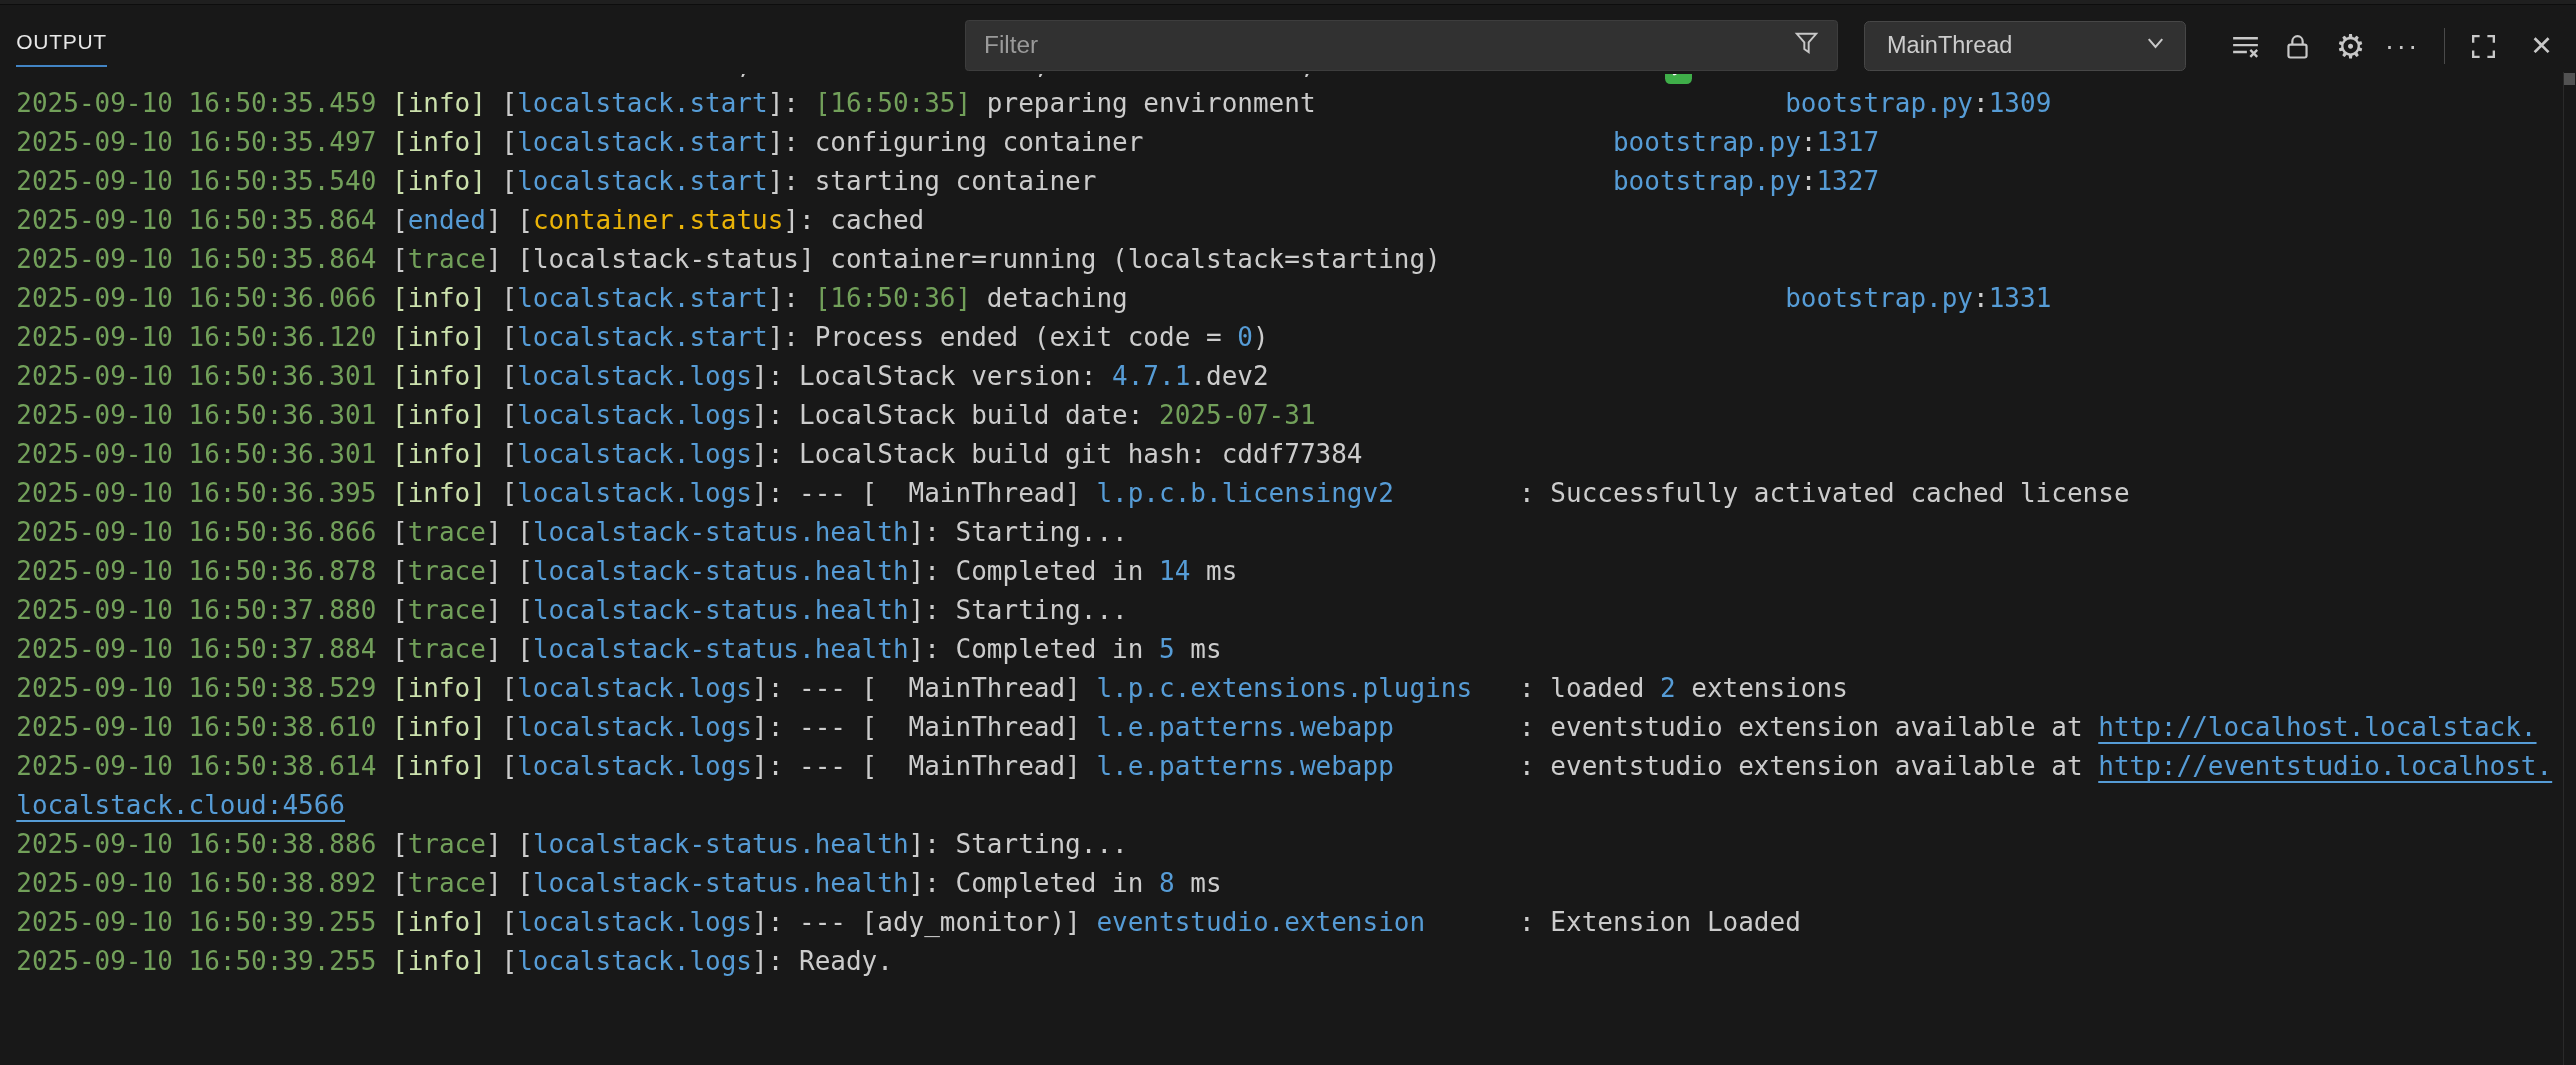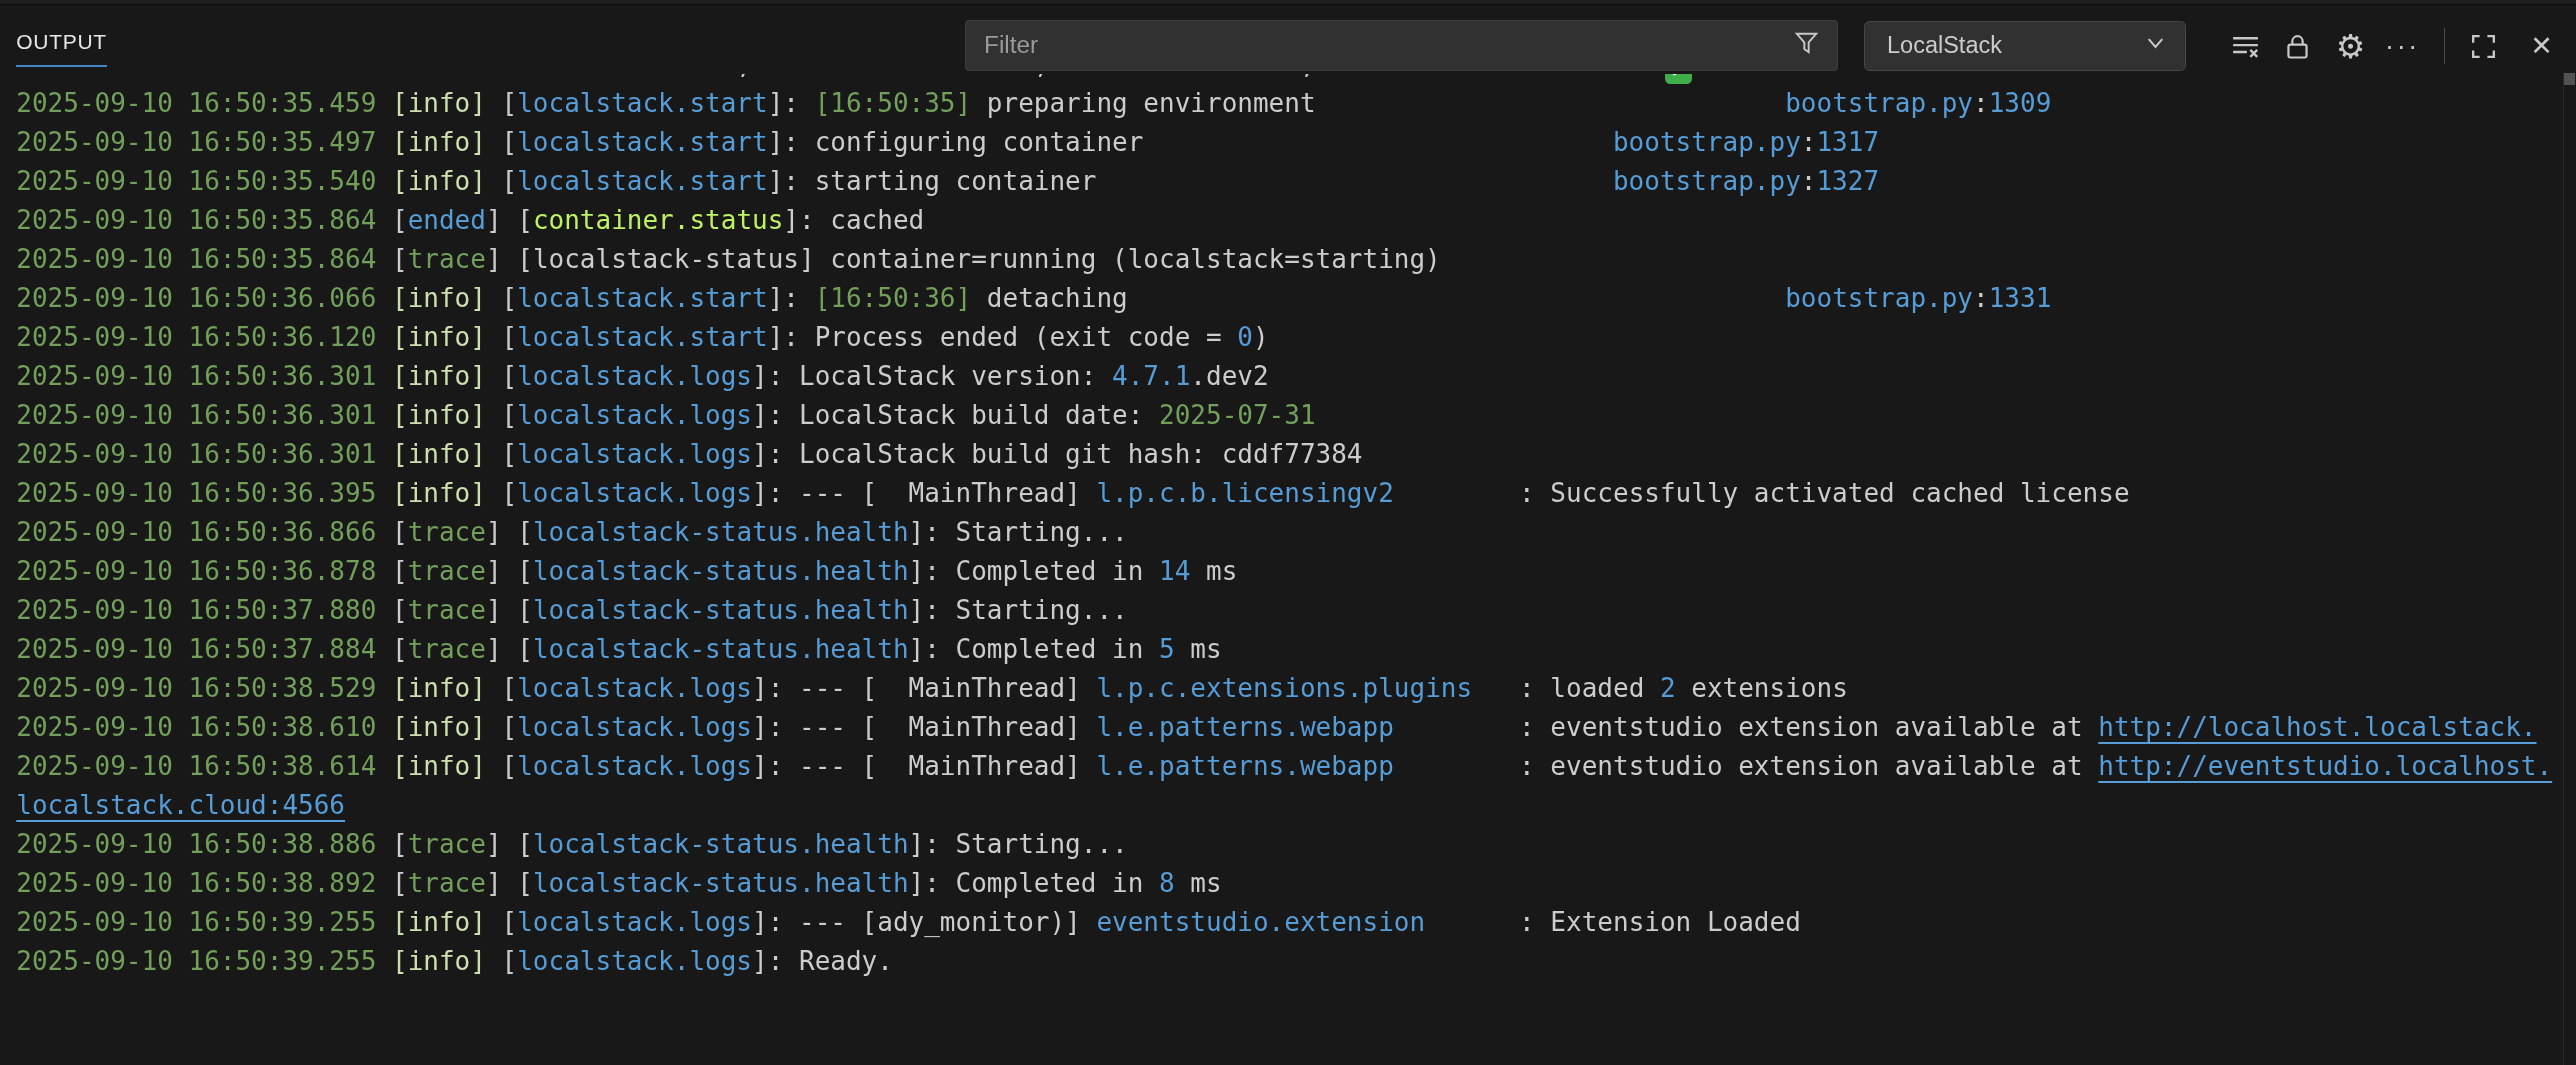--- a/index.html
+++ b/index.html
@@ -59,21 +59,21 @@
   <div class="filter-box">
     <input type="text" placeholder="Filter" style="">
     <span class="funnel">
       <svg width="29" height="29" viewBox="0 0 24 24" fill="none" stroke="#c8c8c8" stroke-width="1.6">
         <path d="M4 4 h16 l-6.2 7 v8.2 l-3.6 -2.6 v-5.6 Z"></path>
       </svg>
     </span>
   </div>
 
   <div class="channel-select">
-    <span class="label">LocalStack</span>
+    <span class="label">MainThread</span>
     <span class="chev">
       <svg width="27" height="27" viewBox="0 0 24 24" fill="none" stroke="#c8c8c8" stroke-width="1.8">
         <polyline points="6,9 12,16 18,9"></polyline>
       </svg>
     </span>
   </div>
 
   <div class="hicon" style="left:2224px;">
     <svg width="33" height="33" viewBox="0 0 24 24" fill="none" stroke="#c8c8c8" stroke-width="1.7">
       <path d="M3 6 h18 M3 11 h18 M3 16 h10"></path>
@@ -104,21 +104,21 @@
 </div>
 
 <div class="log" id="log">
     <div class="row partial"><span style="color: rgb(114, 160, 90);">..... .. .. ........ ...</span><span style="color: rgb(204, 204, 204);"> ..... ......... ....., .... ... ........, ... ....... ..., ......... .. ....  </span><span class="icon-key"><svg width="27" height="27" viewBox="0 0 24 24" fill="none" stroke="#d4a017" stroke-width="2.6">
           <circle cx="7.5" cy="12" r="4.2"></circle>
           <path d="M11.7 12 H22 M18.5 12 v4 M21.8 12 v3"></path>
         </svg></span><span class="icon-check">✔</span></div>
     <div class="row"><span style="color: rgb(114, 160, 90);">2025-09-10 16:50:35.459</span><span style="color: rgb(204, 204, 204);"> </span><span style="color: rgb(203, 224, 172);">[info]</span><span style="color: rgb(204, 204, 204);"> [</span><span style="color: rgb(86, 156, 214);">localstack.start</span><span style="color: rgb(204, 204, 204);">]: </span><span style="color: rgb(114, 160, 90);">[16:50:35]</span><span style="color: rgb(204, 204, 204);"> preparing environment                              </span><span style="color: rgb(86, 156, 214);">bootstrap.py</span><span style="color: rgb(204, 204, 204);">:</span><span style="color: rgb(86, 156, 214);">1309</span></div>
     <div class="row"><span style="color: rgb(114, 160, 90);">2025-09-10 16:50:35.497</span><span style="color: rgb(204, 204, 204);"> </span><span style="color: rgb(203, 224, 172);">[info]</span><span style="color: rgb(204, 204, 204);"> [</span><span style="color: rgb(86, 156, 214);">localstack.start</span><span style="color: rgb(204, 204, 204);">]: configuring container                              </span><span style="color: rgb(86, 156, 214);">bootstrap.py</span><span style="color: rgb(204, 204, 204);">:</span><span style="color: rgb(86, 156, 214);">1317</span></div>
     <div class="row"><span style="color: rgb(114, 160, 90);">2025-09-10 16:50:35.540</span><span style="color: rgb(204, 204, 204);"> </span><span style="color: rgb(203, 224, 172);">[info]</span><span style="color: rgb(204, 204, 204);"> [</span><span style="color: rgb(86, 156, 214);">localstack.start</span><span style="color: rgb(204, 204, 204);">]: starting container                                 </span><span style="color: rgb(86, 156, 214);">bootstrap.py</span><span style="color: rgb(204, 204, 204);">:</span><span style="color: rgb(86, 156, 214);">1327</span></div>
-    <div class="row"><span style="color: rgb(114, 160, 90);">2025-09-10 16:50:35.864</span><span style="color: rgb(204, 204, 204);"> [</span><span style="color: rgb(86, 156, 214);">ended</span><span style="color: rgb(204, 204, 204);">] [</span><span style="color: #bef264;">container.status</span><span style="color: rgb(204, 204, 204);">]: cached</span></div>
+    <div class="row"><span style="color: rgb(114, 160, 90);">2025-09-10 16:50:35.864</span><span style="color: rgb(204, 204, 204);"> [</span><span style="color: rgb(86, 156, 214);">ended</span><span style="color: rgb(204, 204, 204);">] [</span><span style="color: #eab308;">container.status</span><span style="color: rgb(204, 204, 204);">]: cached</span></div>
     <div class="row"><span style="color: rgb(114, 160, 90);">2025-09-10 16:50:35.864</span><span style="color: rgb(204, 204, 204);"> [</span><span style="color: rgb(114, 160, 90);">trace</span><span style="color: rgb(204, 204, 204);">] [localstack-status] container=running (localstack=starting)</span></div>
     <div class="row"><span style="color: rgb(114, 160, 90);">2025-09-10 16:50:36.066</span><span style="color: rgb(204, 204, 204);"> </span><span style="color: rgb(203, 224, 172);">[info]</span><span style="color: rgb(204, 204, 204);"> [</span><span style="color: rgb(86, 156, 214);">localstack.start</span><span style="color: rgb(204, 204, 204);">]: </span><span style="color: rgb(114, 160, 90);">[16:50:36]</span><span style="color: rgb(204, 204, 204);"> detaching                                          </span><span style="color: rgb(86, 156, 214);">bootstrap.py</span><span style="color: rgb(204, 204, 204);">:</span><span style="color: rgb(86, 156, 214);">1331</span></div>
     <div class="row"><span style="color: rgb(114, 160, 90);">2025-09-10 16:50:36.120</span><span style="color: rgb(204, 204, 204);"> </span><span style="color: rgb(203, 224, 172);">[info]</span><span style="color: rgb(204, 204, 204);"> [</span><span style="color: rgb(86, 156, 214);">localstack.start</span><span style="color: rgb(204, 204, 204);">]: Process ended (exit code = </span><span style="color: rgb(86, 156, 214);">0</span><span style="color: rgb(204, 204, 204);">)</span></div>
     <div class="row"><span style="color: rgb(114, 160, 90);">2025-09-10 16:50:36.301</span><span style="color: rgb(204, 204, 204);"> </span><span style="color: rgb(203, 224, 172);">[info]</span><span style="color: rgb(204, 204, 204);"> [</span><span style="color: rgb(86, 156, 214);">localstack.logs</span><span style="color: rgb(204, 204, 204);">]: LocalStack version: </span><span style="color: rgb(86, 156, 214);">4.7.1</span><span style="color: rgb(204, 204, 204);">.dev2</span></div>
     <div class="row"><span style="color: rgb(114, 160, 90);">2025-09-10 16:50:36.301</span><span style="color: rgb(204, 204, 204);"> </span><span style="color: rgb(203, 224, 172);">[info]</span><span style="color: rgb(204, 204, 204);"> [</span><span style="color: rgb(86, 156, 214);">localstack.logs</span><span style="color: rgb(204, 204, 204);">]: LocalStack build date: </span><span style="color: rgb(114, 160, 90);">2025-07-31</span></div>
     <div class="row"><span style="color: rgb(114, 160, 90);">2025-09-10 16:50:36.301</span><span style="color: rgb(204, 204, 204);"> </span><span style="color: rgb(203, 224, 172);">[info]</span><span style="color: rgb(204, 204, 204);"> [</span><span style="color: rgb(86, 156, 214);">localstack.logs</span><span style="color: rgb(204, 204, 204);">]: LocalStack build git hash: cddf77384</span></div>
     <div class="row"><span style="color: rgb(114, 160, 90);">2025-09-10 16:50:36.395</span><span style="color: rgb(204, 204, 204);"> </span><span style="color: rgb(203, 224, 172);">[info]</span><span style="color: rgb(204, 204, 204);"> [</span><span style="color: rgb(86, 156, 214);">localstack.logs</span><span style="color: rgb(204, 204, 204);">]: --- [  MainThread] </span><span style="color: rgb(86, 156, 214);">l.p.c.b.licensingv2</span><span style="color: rgb(204, 204, 204);">        : Successfully activated cached license</span></div>
     <div class="row"><span style="color: rgb(114, 160, 90);">2025-09-10 16:50:36.866</span><span style="color: rgb(204, 204, 204);"> [</span><span style="color: rgb(114, 160, 90);">trace</span><span style="color: rgb(204, 204, 204);">] [</span><span style="color: rgb(86, 156, 214);">localstack-status.health</span><span style="color: rgb(204, 204, 204);">]: Starting...</span></div>
     <div class="row"><span style="color: rgb(114, 160, 90);">2025-09-10 16:50:36.878</span><span style="color: rgb(204, 204, 204);"> [</span><span style="color: rgb(114, 160, 90);">trace</span><span style="color: rgb(204, 204, 204);">] [</span><span style="color: rgb(86, 156, 214);">localstack-status.health</span><span style="color: rgb(204, 204, 204);">]: Completed in </span><span style="color: rgb(86, 156, 214);">14</span><span style="color: rgb(204, 204, 204);"> ms</span></div>
     <div class="row"><span style="color: rgb(114, 160, 90);">2025-09-10 16:50:37.880</span><span style="color: rgb(204, 204, 204);"> [</span><span style="color: rgb(114, 160, 90);">trace</span><span style="color: rgb(204, 204, 204);">] [</span><span style="color: rgb(86, 156, 214);">localstack-status.health</span><span style="color: rgb(204, 204, 204);">]: Starting...</span></div>

